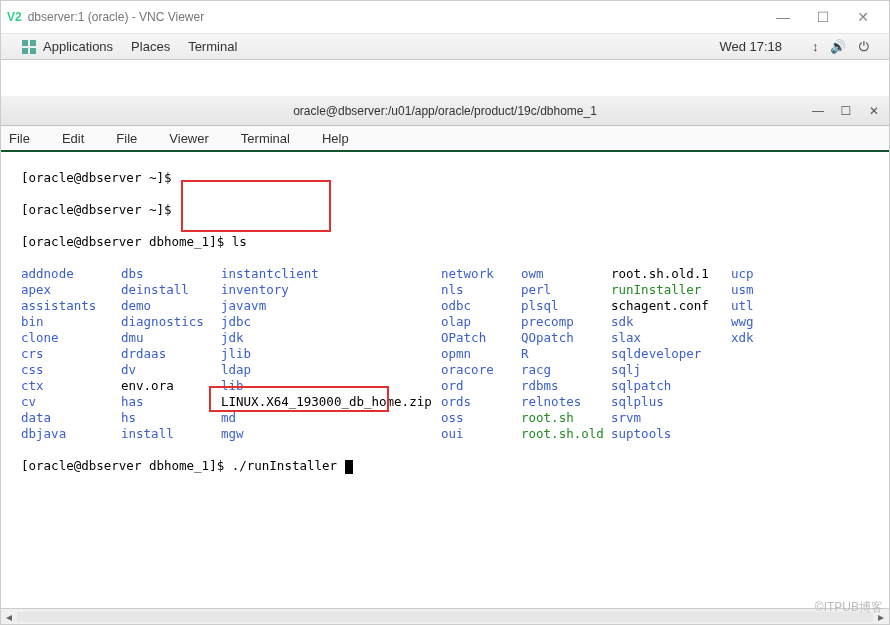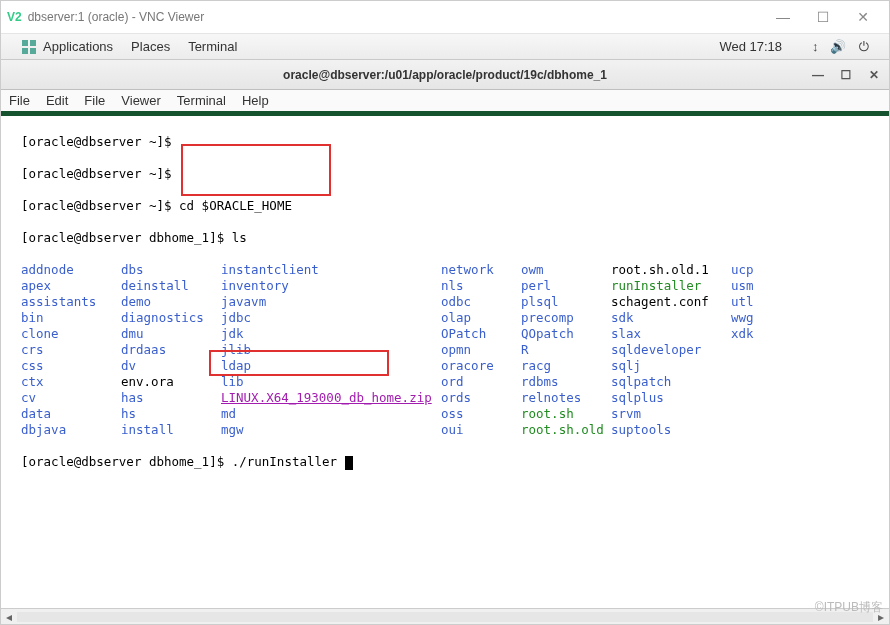--- a/index.html
+++ b/index.html
@@ -43,34 +43,35 @@
   .panel .spacer { flex:1; }
   .panel .picon { margin-left:12px; color:#444; }
   
   .win-title {
     height: 30px;
     display:flex;
     align-items:center;
     justify-content:center;
     background: linear-gradient(#f2f2f2,#e6e6e6);
     border-bottom:1px solid #bfbfbf;
-    font-weight:bold;
+    font-weight:normal;
     color:#333;
     position:relative;
+    margin-top:36px;
   }
   .win-title .wbtns { position:absolute; right:6px; top:0; height:100%; display:flex; align-items:center; gap:10px; color:#555;}
   .win-title .wbtn { width:18px; text-align:center; }
   
   .menubar {
     height: 26px;
     display:flex;
     align-items:center;
     padding:0 8px;
-    gap:16px;
-    border-bottom:5px solid #14532d;
+    gap:32px;
+    border-bottom:2px solid #14532d;
     background:#fafafa;
     color:#333;
     font-size:13px;
   }
   
   .term {
     font-family: "DejaVu Sans Mono","Courier New",monospace;
     font-size: 12.5px;
     line-height: 16px;
     padding: 2px 20px;
@@ -78,21 +79,21 @@
     color:#000;
     white-space: pre;
     position:relative;
     height: calc(625px - 24px - 26px - 30px - 26px - 16px);
     overflow:hidden;
   }
   .lsgrid { display:grid; grid-template-columns: 100px 100px 220px 80px 90px 120px 40px; }
   .d { color:#3a5fcd; } 
   .f { color:#000; }    
   .x { color:#228b22; } 
-  .z { color:#a21caf;text-decoration:underline; }    
+  .z { color:#000000; }    
   .hl1 { position:absolute; border:2px solid #e03030; pointer-events:none; }
   .cursor { display:inline-block; width:8px; height:14px; background:#000; vertical-align:middle; }
   .hscroll {
     position:absolute; left:0; right:0; bottom:0; height:16px;
     background:#f0f0f0; border-top:1px solid #ccc;
     display:flex; align-items:center;
   }
   .hscroll .arrow{ width:16px;text-align:center;color:#666;}
   .hscroll .track{ flex:1; height:10px; background:#e6e6e6;}
   .watermark {
@@ -144,21 +145,20 @@
   <span>Edit</span>
   <span>File</span>
   <span>Viewer</span>
   <span>Terminal</span>
   <span>Help</span>
 </div>
 
 <div class="term">
 <div>[oracle@dbserver ~]$</div>
 <div>[oracle@dbserver ~]$</div>
-<div><span>[oracle@dbserver ~]$ </span><span>cd $ORACLE_HOME</span></div>
 <div><span>[oracle@dbserver dbhome_1]$ </span><span>ls</span></div>
 <div id="ls-output"><div class="lsgrid"><span class="d">addnode</span><span class="d">dbs</span><span class="d">instantclient</span><span class="d">network</span><span class="d">owm</span><span class="f">root.sh.old.1</span><span class="d">ucp</span></div><div class="lsgrid"><span class="d">apex</span><span class="d">deinstall</span><span class="d">inventory</span><span class="d">nls</span><span class="d">perl</span><span class="x">runInstaller</span><span class="d">usm</span></div><div class="lsgrid"><span class="d">assistants</span><span class="d">demo</span><span class="d">javavm</span><span class="d">odbc</span><span class="d">plsql</span><span class="f">schagent.conf</span><span class="d">utl</span></div><div class="lsgrid"><span class="d">bin</span><span class="d">diagnostics</span><span class="d">jdbc</span><span class="d">olap</span><span class="d">precomp</span><span class="d">sdk</span><span class="d">wwg</span></div><div class="lsgrid"><span class="d">clone</span><span class="d">dmu</span><span class="d">jdk</span><span class="d">OPatch</span><span class="d">QOpatch</span><span class="d">slax</span><span class="d">xdk</span></div><div class="lsgrid"><span class="d">crs</span><span class="d">drdaas</span><span class="d">jlib</span><span class="d">opmn</span><span class="d">R</span><span class="d">sqldeveloper</span><span class=""></span></div><div class="lsgrid"><span class="d">css</span><span class="d">dv</span><span class="d">ldap</span><span class="d">oracore</span><span class="d">racg</span><span class="d">sqlj</span><span class=""></span></div><div class="lsgrid"><span class="d">ctx</span><span class="f">env.ora</span><span class="d">lib</span><span class="d">ord</span><span class="d">rdbms</span><span class="d">sqlpatch</span><span class=""></span></div><div class="lsgrid"><span class="d">cv</span><span class="d">has</span><span class="z">LINUX.X64_193000_db_home.zip</span><span class="d">ords</span><span class="d">relnotes</span><span class="d">sqlplus</span><span class=""></span></div><div class="lsgrid"><span class="d">data</span><span class="d">hs</span><span class="d">md</span><span class="d">oss</span><span class="x">root.sh</span><span class="d">srvm</span><span class=""></span></div><div class="lsgrid"><span class="d">dbjava</span><span class="d">install</span><span class="d">mgw</span><span class="d">oui</span><span class="x">root.sh.old</span><span class="d">suptools</span><span class=""></span></div></div>
 <div><span>[oracle@dbserver dbhome_1]$ </span><span>./runInstaller </span><span class="cursor"></span></div>
 
 
 <div class="hl1" style="left:180px; top:28px; width:150px; height:52px;"></div>
 <div class="hl1" style="left:208px; top:234px; width:180px; height:26px;"></div>
 </div>
 
 <div class="hscroll">

